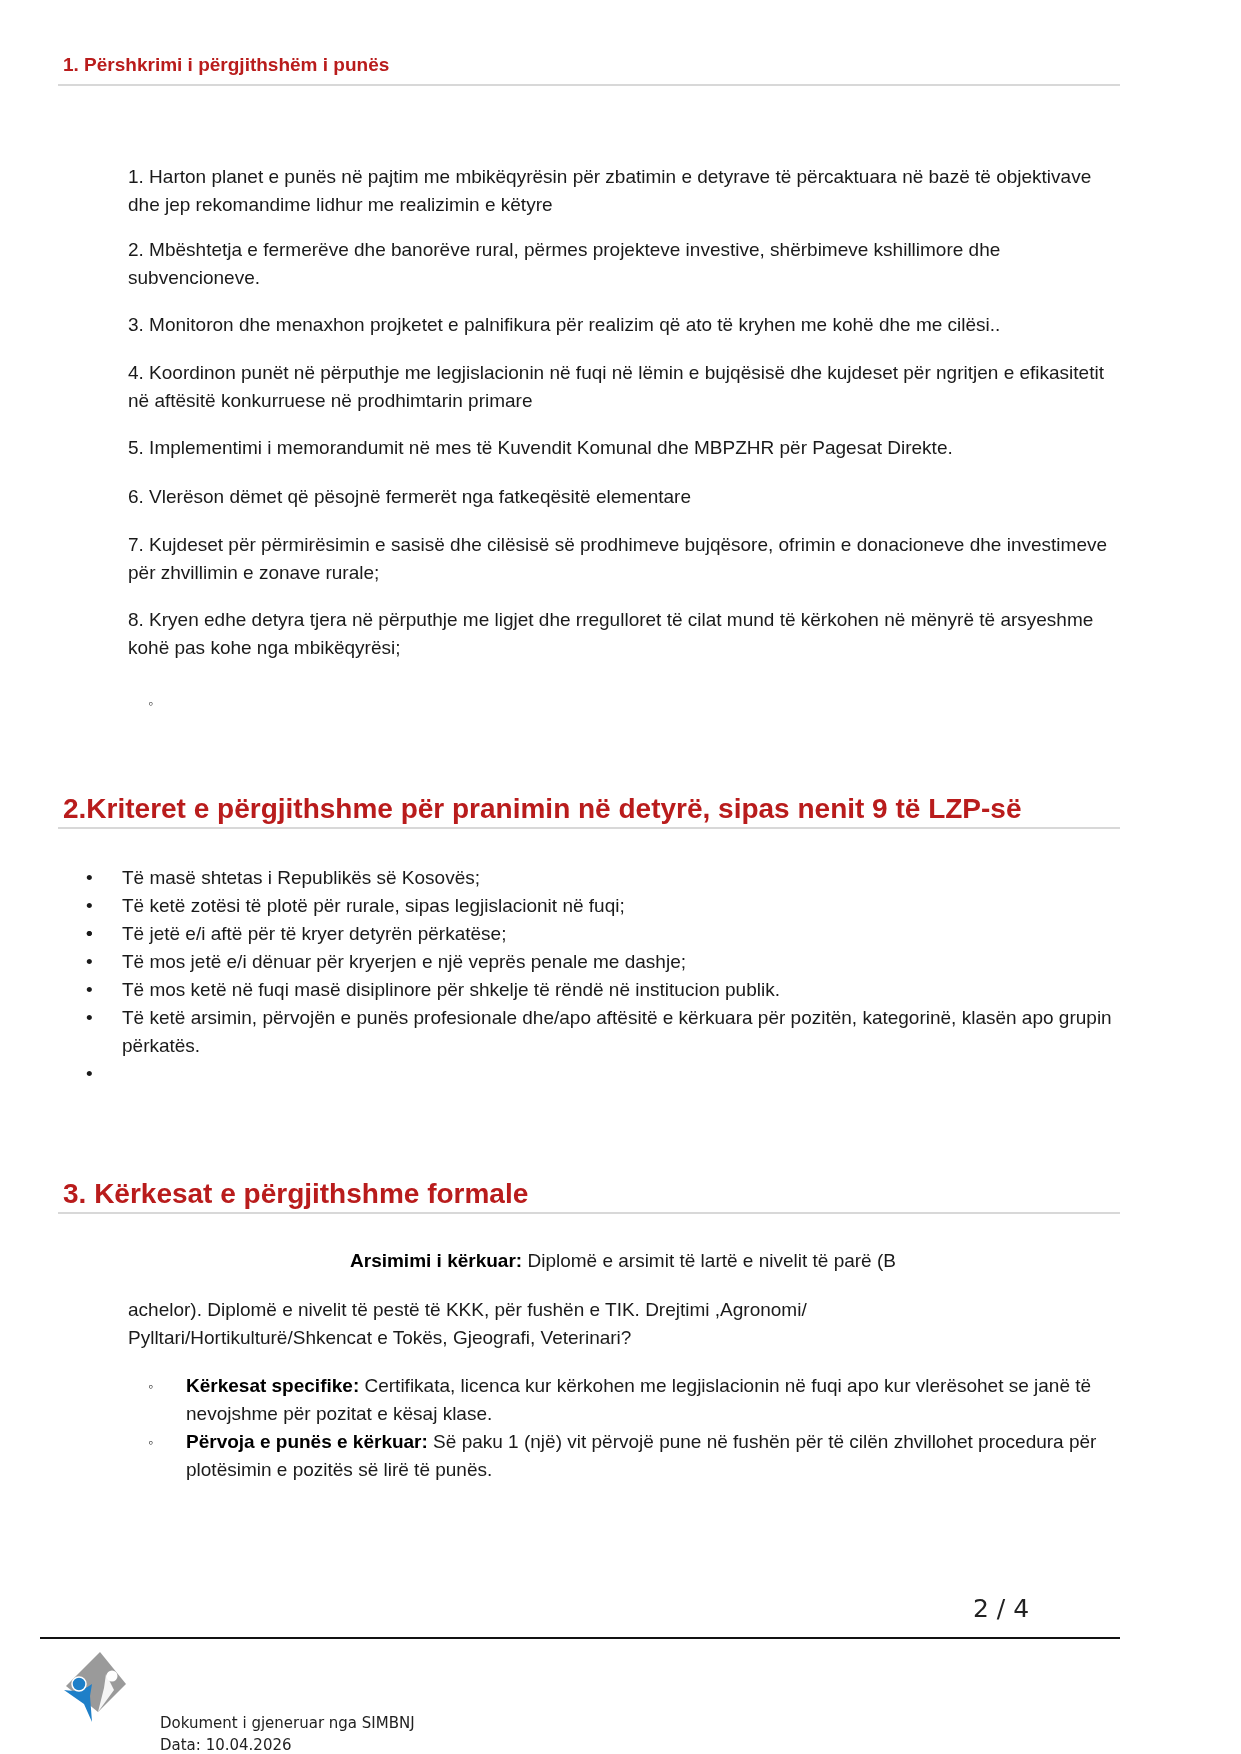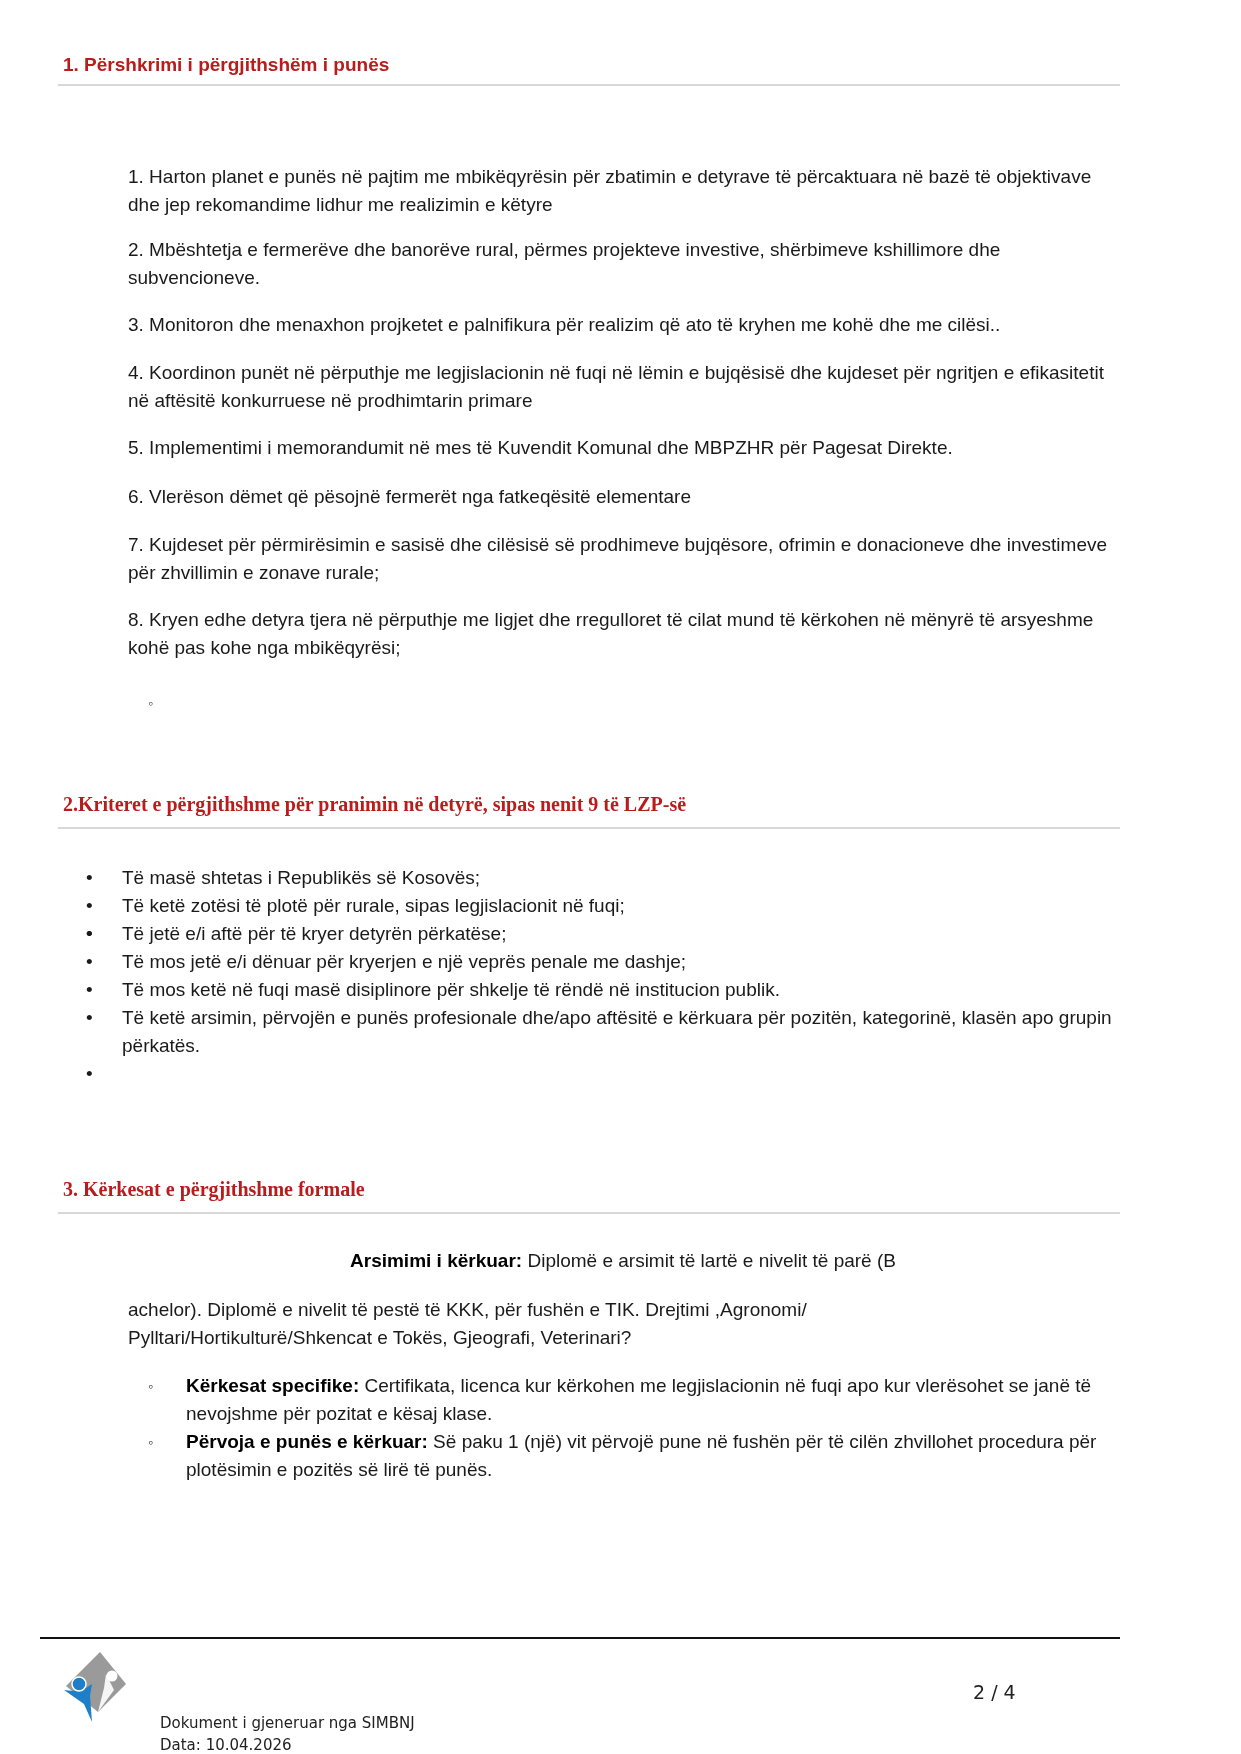--- a/index.html
+++ b/index.html
@@ -1,33 +1,33 @@
 <!DOCTYPE html>
 <html><head>
 <meta charset="utf-8">
 <style>
   html, body { margin:0; padding:0; background:#ffffff; }
   body { width:1241px; height:1754px; position:relative; overflow:hidden;
          font-family:"Liberation Sans", sans-serif; color:#111; }
   .h1 { position:absolute; left:43px; font-weight:bold; color:#b91c1c;margin-left:20px; }
   .h-small { top:54px; font-size:19px; }
-  .h-big { font-size:20px;font-family:Liberation Serif, serif; }
+  .h-big { font-size:28px; }
   .rule { position:absolute; left:58px; width:1062px; height:2px; background:#d8d8d8; }
   .para { position:absolute; left:128px; width:990px; font-size:19px; line-height:28px; margin:0; color:#1a1a1a; }
   .blist { position:absolute; left:84px; width:1040px; margin:0; padding:0; list-style:none; font-size:19px; line-height:28px; color:#1a1a1a; }
   .blist li { position:relative; padding-left:38px; }
   .blist li .dot { position:absolute; left:2px; top:0; }
   .clist { position:absolute; left:148px; width:970px; margin:0; padding:0; list-style:none; font-size:19px; line-height:28px; color:#1a1a1a; }
   .clist li { position:relative; padding-left:38px; }
   .clist li .dot { position:absolute; left:0; top:0; font-size:14px; }
   .lone-circle { position:absolute; left:148px; top:695px; font-size:14px; color:#333; }
   b { font-weight:bold; color:#000; }
   .footer-rule { position:absolute; left:40px; top:1637px; width:1080px; height:2px; background:#111; }
   .footer-text { position:absolute; left:160px; top:1676px; font-size:15px; line-height:22px; color:#222; font-family:"DejaVu Sans", sans-serif;margin-top:36px; }
-  .page-no { position:absolute; left:973px; top:1681px; font-size:19px; color:#222; font-family:"DejaVu Sans", sans-serif; }
+  .page-no { position:absolute; left:973px; top:1594px; font-size:25px; color:#222; font-family:"DejaVu Sans", sans-serif; }
   .logo { position:absolute; left:62px; top:1650px; width:66px; width:66px; height:74px; }
 </style>
 </head>
 <body>
 
 <div class="h1 h-small">1. Përshkrimi i përgjithshëm i punës</div>
 <div class="rule" style="top:84px;"></div>
 
 <p class="para" style="top:163px;">1. Harton planet e punës në pajtim me mbikëqyrësin për zbatimin e detyrave të përcaktuara në bazë të objektivave dhe jep rekomandime lidhur me realizimin e këtyre</p>
 <p class="para" style="top:236px;">2. Mbështetja e fermerëve dhe banorëve rural, përmes projekteve investive, shërbimeve kshillimore dhe subvencioneve.</p>

